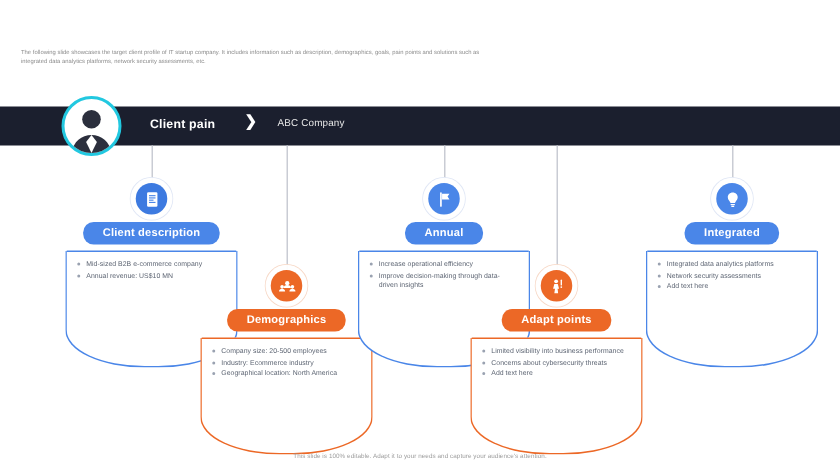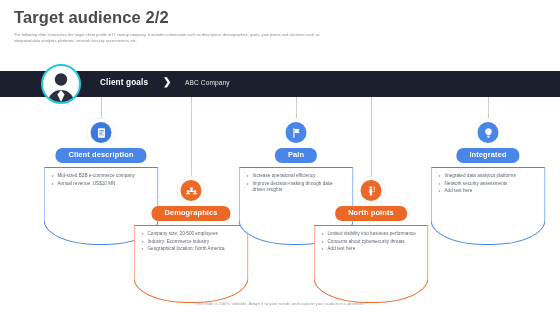--- a/index.html
+++ b/index.html
@@ -111,33 +111,32 @@
   .footer{
     position:absolute;left:0;right:0;top:301px;text-align:center;
     font-size:4.2px;color:#9b9b9b;letter-spacing:.05px;
   }
 </style>
 </head>
 <body>
 
 <div class="slide">
 
-  <div class="title">Target audience 2/2</div>
   <div class="subtitle">The following slide showcases the target client profile of IT startup company. It includes information such as description, demographics, goals, pain points and solutions such as integrated data analytics platforms, network security assessments, etc.</div>
 
   <div class="clientbar"></div>
 
   <div class="avatar">
     <svg width="34" height="34" viewBox="0 0 34 34">
       <circle cx="17" cy="11.5" r="6.2" fill="#2b2f3d"></circle>
       <path d="M3.5 34c1.4-7.6 6.9-12 13.5-12s12.1 4.4 13.5 12z" fill="#2b2f3d"></path>
       <path d="M17 22l-3.6 4.6L17 34l3.6-7.4z" fill="#ffffff"></path>
     </svg>
   </div>
-  <div class="client-name">Client goals</div>
+  <div class="client-name">Client pain</div>
   <div class="chev">❯</div>
   <div class="company">ABC Company</div>
 
   <div class="conn" style="left:101px;top:97px;height:28px;"></div>
   <div class="conn" style="left:191px;top:97px;height:86px;"></div>
   <div class="conn" style="left:296px;top:97px;height:28px;"></div>
   <div class="conn" style="left:371px;top:97px;height:86px;"></div>
   <div class="conn" style="left:488px;top:97px;height:28px;"></div>
 
   <div class="node" style="left:41px;top:122px;width:120px;">
@@ -185,41 +184,41 @@
   </div>
 
   <div class="node" style="left:236px;top:122px;width:120px;">
     <div class="halo"></div>
     <div class="ico blue2" style="top:0;">
       <svg width="12" height="12" viewBox="0 0 16 16">
         <path d="M4.6 2.2v11.6" stroke="#ffffff" stroke-width="1.5" stroke-linecap="round"></path>
         <path d="M5.6 2.8h6.6l-1.7 2.6 1.7 2.6H5.6z" fill="#ffffff"></path>
       </svg>
     </div>
-    <div class="pill blue" style="top:26px;">Pain</div>
+    <div class="pill blue" style="top:26px;">Annual</div>
     <div class="card" style="top:45px;width:115px;height:78px;">
       <div class="card-top"></div>
       <ul class="bul">
         <li>Increase operational efficiency</li>
         <li>Improve decision-making through data-driven insights</li>
       </ul>
     </div>
   </div>
 
   <div class="node" style="left:311px;top:180px;width:120px;">
     <div class="halo o"></div>
     <div class="ico orange" style="top:0;">
       <svg width="12" height="12" viewBox="0 0 16 16">
         <circle cx="7" cy="3.4" r="1.7" fill="#ffffff"></circle>
         <path d="M5.4 5.7h3.1l1.1 4.3H8.3l.5 4.1H5.4l.6-4.1H4.3z" fill="#ffffff"></path>
         <path d="M11.6 2.4v4.2" stroke="#ffffff" stroke-width="1.2" stroke-linecap="round"></path>
         <circle cx="11.6" cy="8.5" r=".8" fill="#ffffff"></circle>
       </svg>
     </div>
-    <div class="pill orange" style="top:26px;">North points</div>
+    <div class="pill orange" style="top:26px;">Adapt points</div>
     <div class="card orange" style="top:45px;width:115px;height:78px;">
       <div class="card-top"></div>
       <ul class="bul">
         <li>Limited visibility into business performance</li>
         <li>Concerns about cybersecurity threats</li>
         <li>Add text here</li>
       </ul>
     </div>
   </div>
 

